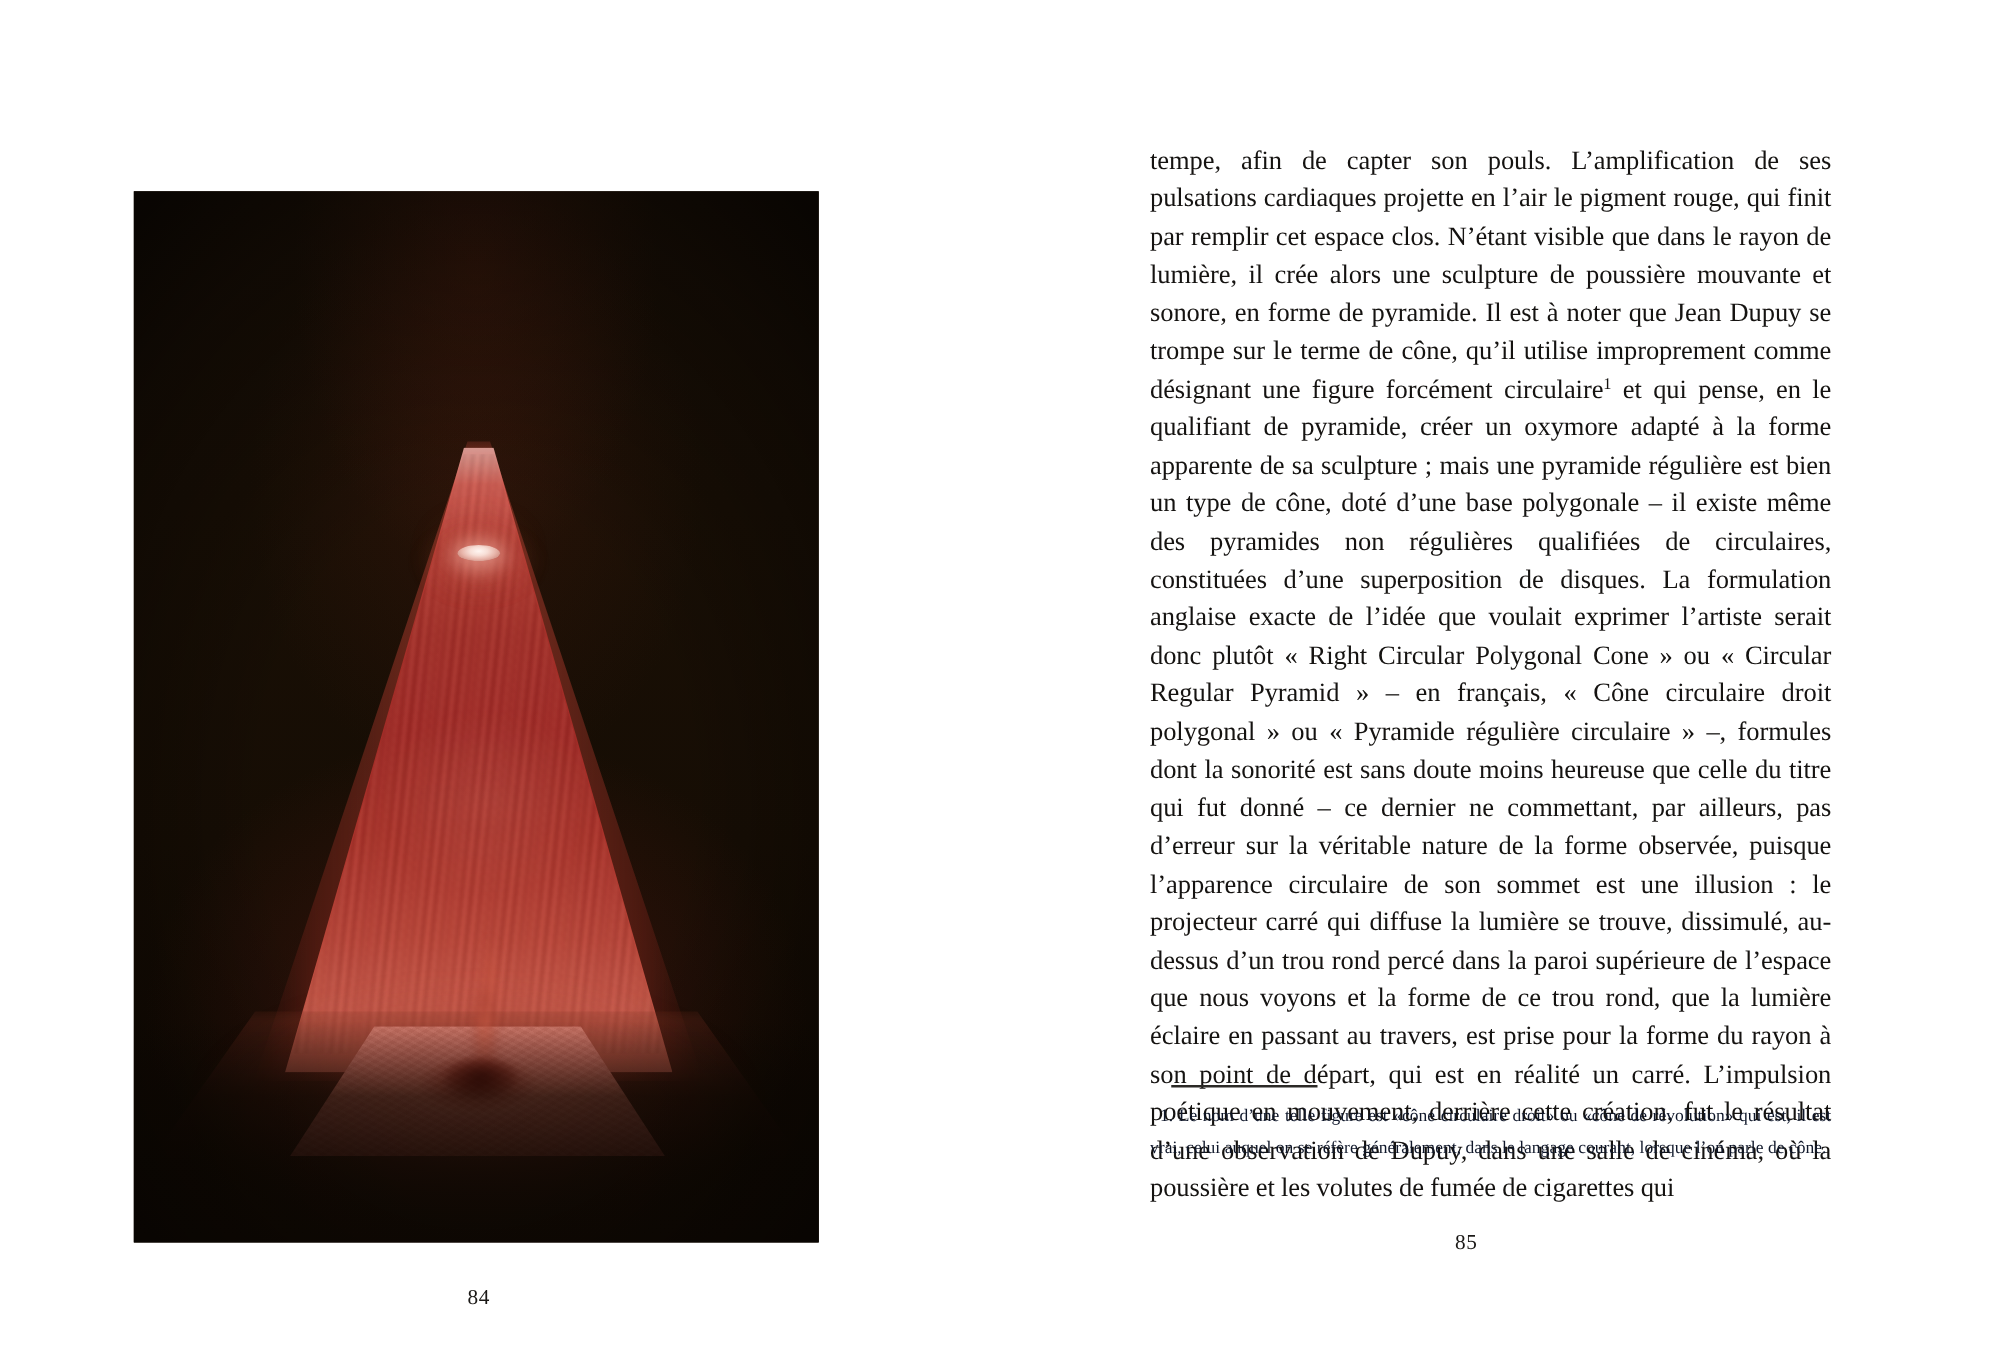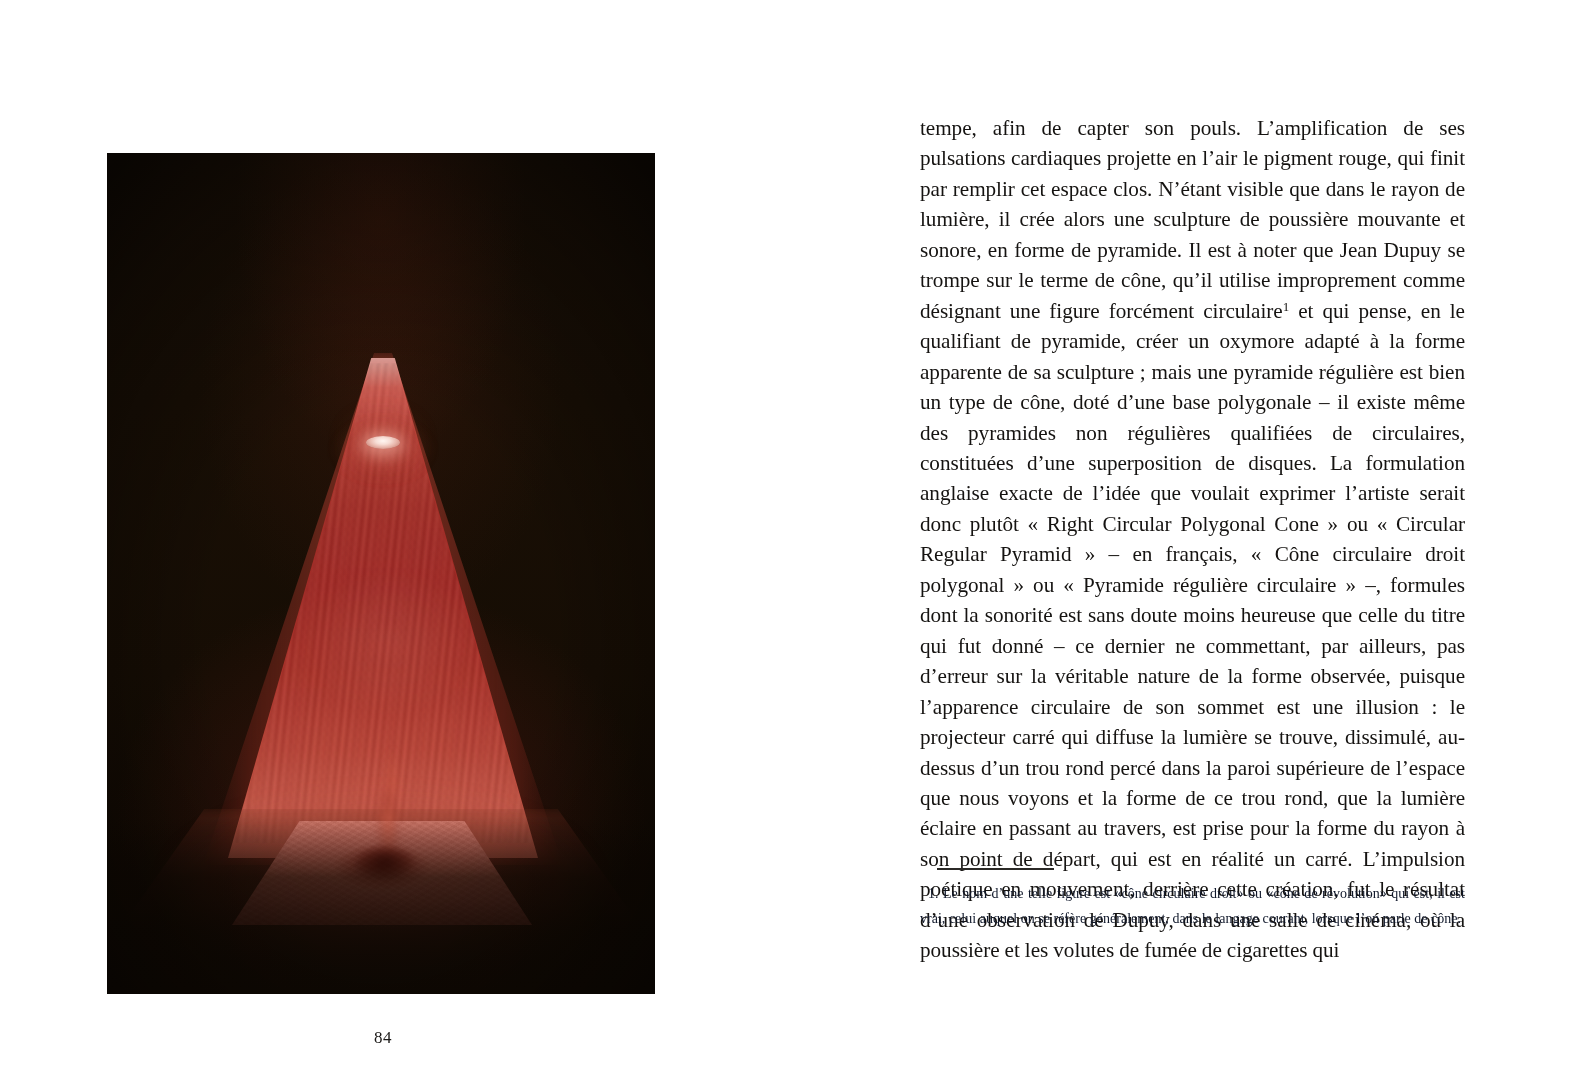--- a/index.html
+++ b/index.html
@@ -333,15 +333,16 @@
 
     <div class="body-col">
       <p class="body-text"><span>tempe, afin de capter son pouls. L’amplification de ses pulsations cardiaques projette en l’air le pigment rouge, qui finit par remplir cet espace clos. N’étant visible que dans le rayon de lumière, il crée alors une sculpture de poussière mouvante et sonore, en forme de pyramide. Il est à noter que Jean Dupuy se trompe sur le terme de cône, qu’il utilise improprement comme désignant une figure forcément circulaire</span><sup class="fn-ref">1</sup><span> et qui pense, en le qualifiant de pyramide, créer un oxymore adapté à la forme apparente de sa sculpture ; mais une pyramide régulière est bien un type de cône, doté d’une base polygonale – il existe même des pyramides non régulières qualifiées de circulaires, constituées d’une superposition de disques. La formulation anglaise exacte de l’idée que voulait exprimer l’artiste serait donc plutôt « Right Circular Polygonal Cone » ou « Circular Regular Pyramid » – en français, « Cône circulaire droit polygonal » ou « Pyramide régulière circulaire » –, formules dont la sonorité est sans doute moins heureuse que celle du titre qui fut donné – ce dernier ne commettant, par ailleurs, pas d’erreur sur la véritable nature de la forme observée, puisque l’apparence circulaire de son sommet est une illusion : le projecteur carré qui diffuse la lumière se trouve, dissimulé, au-dessus d’un trou rond percé dans la paroi supérieure de l’espace que nous voyons et la forme de ce trou rond, que la lumière éclaire en passant au travers, est prise pour la forme du rayon à son point de départ, qui est en réalité un carré. L’impulsion poétique en mouvement, derrière cette création, fut le résultat d’une observation de Dupuy, dans une salle de cinéma, où la poussière et les volutes de fumée de cigarettes qui</span></p>
     </div>
 
     <div class="footnote-block">
       <div class="footnote-rule"></div>
       <p class="footnote-text">1. Le nom d’une telle figure est «cône circulaire droit» ou «cône de révolution» qui est, il est vrai, celui auquel on se réfère généralement, dans le langage courant, lorsque l’on parle de cône.</p>
     </div>
 
+    <div class="folio folio-right">85</div>
   </div>
 
 </div>
 
 </body></html>

